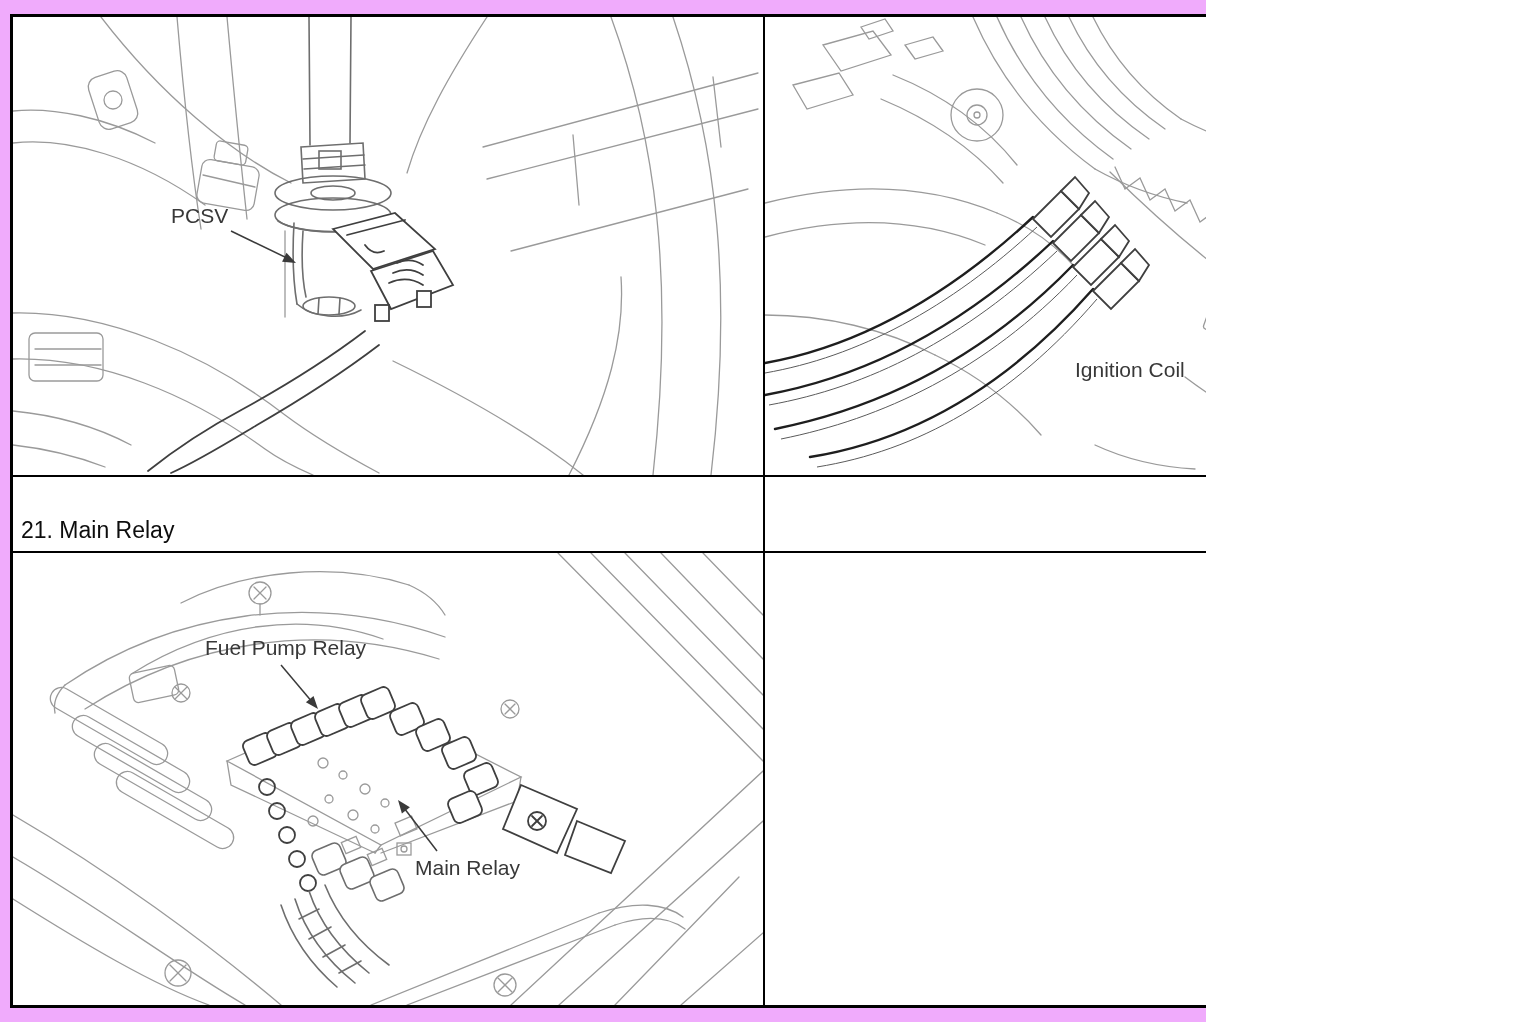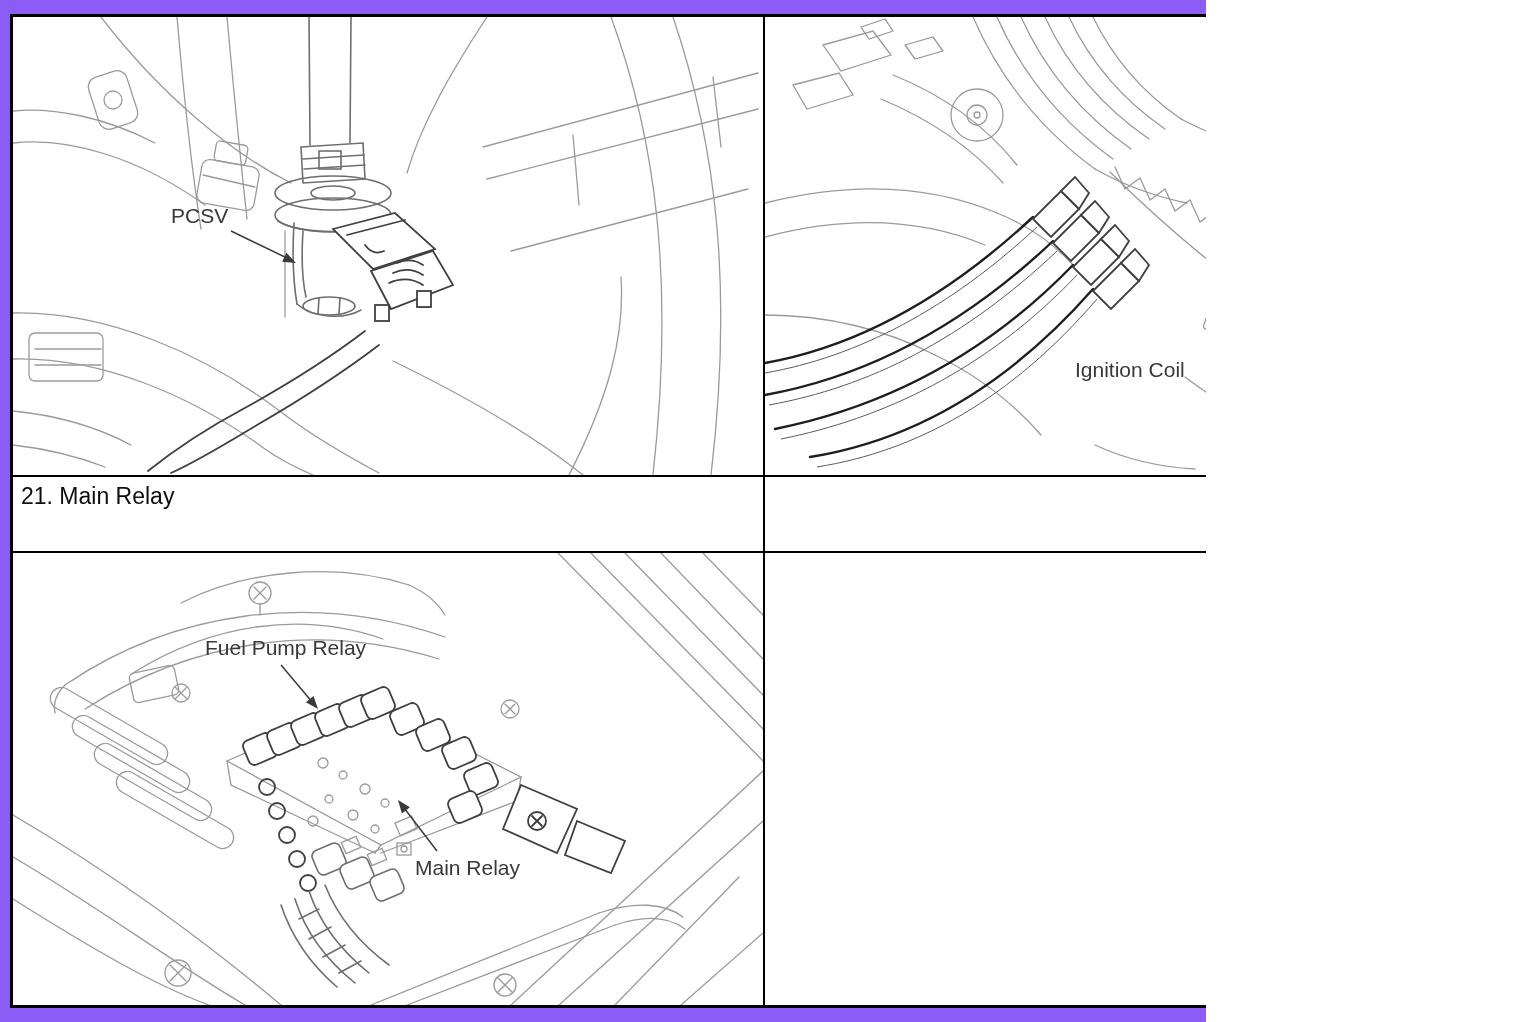--- a/index.html
+++ b/index.html
@@ -1,26 +1,26 @@
 <!DOCTYPE html>
 <html><head>
 <meta charset="utf-8">
 <style>
   html,body{margin:0;padding:0;background:#fff;}
-  #page{position:relative;width:1206px;height:1022px;background:#8b5cf6;overflow:hidden;
+  #page{position:relative;width:1206px;height:1022px;background:#f0abfc;overflow:hidden;
         font-family:"Liberation Sans",sans-serif;text-decoration:underline;}
   #manual-table{position:absolute;left:10px;top:14px;width:1500px;height:994px;
         border:3px solid #000;box-sizing:border-box;background:#fff;
         display:grid;grid-template-columns:752px 1fr;grid-template-rows:460px 76px 1fr;}
   .cell{position:relative;overflow:hidden;background:#fff;}
   .br{border-right:2px solid #000;}
   .bb{border-bottom:2px solid #000;}
   .fig{display:block;width:100%;height:100%;filter:blur(0.3px);}
   .legend-cell{padding:3px 0 0 8px;}
-  .legend-line{font-size:23px;line-height:33px;color:#0d0d0d;white-space:pre;}
+  .legend-line{font-size:23px;line-height:33px;color:#0d0d0d;white-space:pre;margin-top:34px;}
   
   .lt{stroke:#9a9a9a;stroke-width:1.3;fill:none;stroke-linecap:round;}
   .md{stroke:#6e6e6e;stroke-width:1.6;fill:none;stroke-linecap:round;}
   .mdf{stroke:#6e6e6e;stroke-width:1.6;fill:#fff;}
   .dk{stroke:#3f3f3f;stroke-width:1.8;fill:none;stroke-linecap:round;}
   .dkf{stroke:#3f3f3f;stroke-width:1.8;fill:#fff;}
   .wire{stroke:#1e1e1e;stroke-width:2.4;fill:none;stroke-linecap:round;}
   .wecho{stroke:#5a5a5a;stroke-width:1;fill:none;}
   .lead{stroke:#3a3a3a;stroke-width:1.5;fill:none;}
   .ah{fill:#3a3a3a;stroke:none;}

